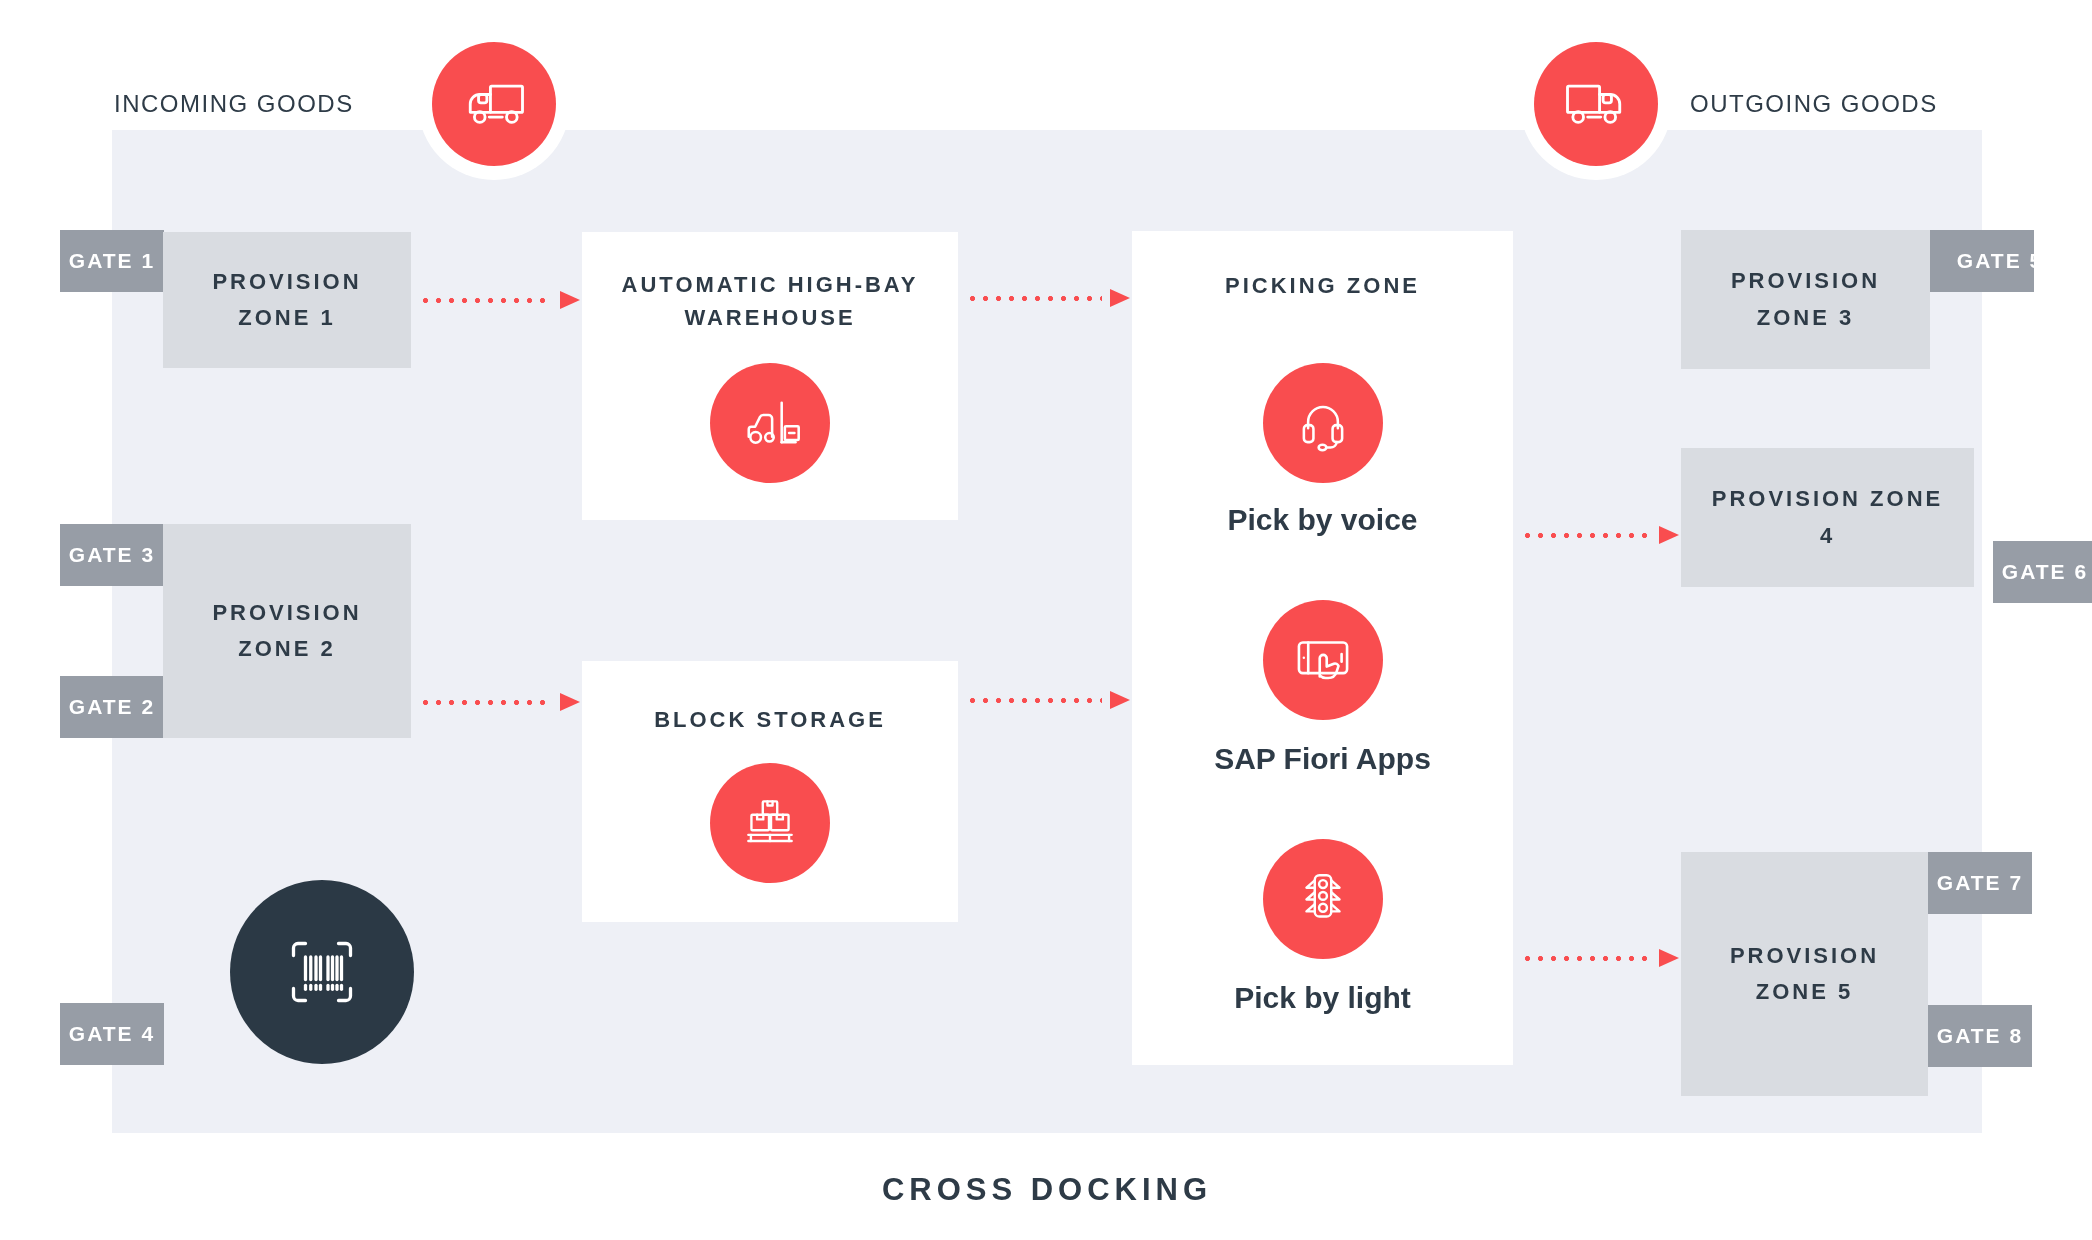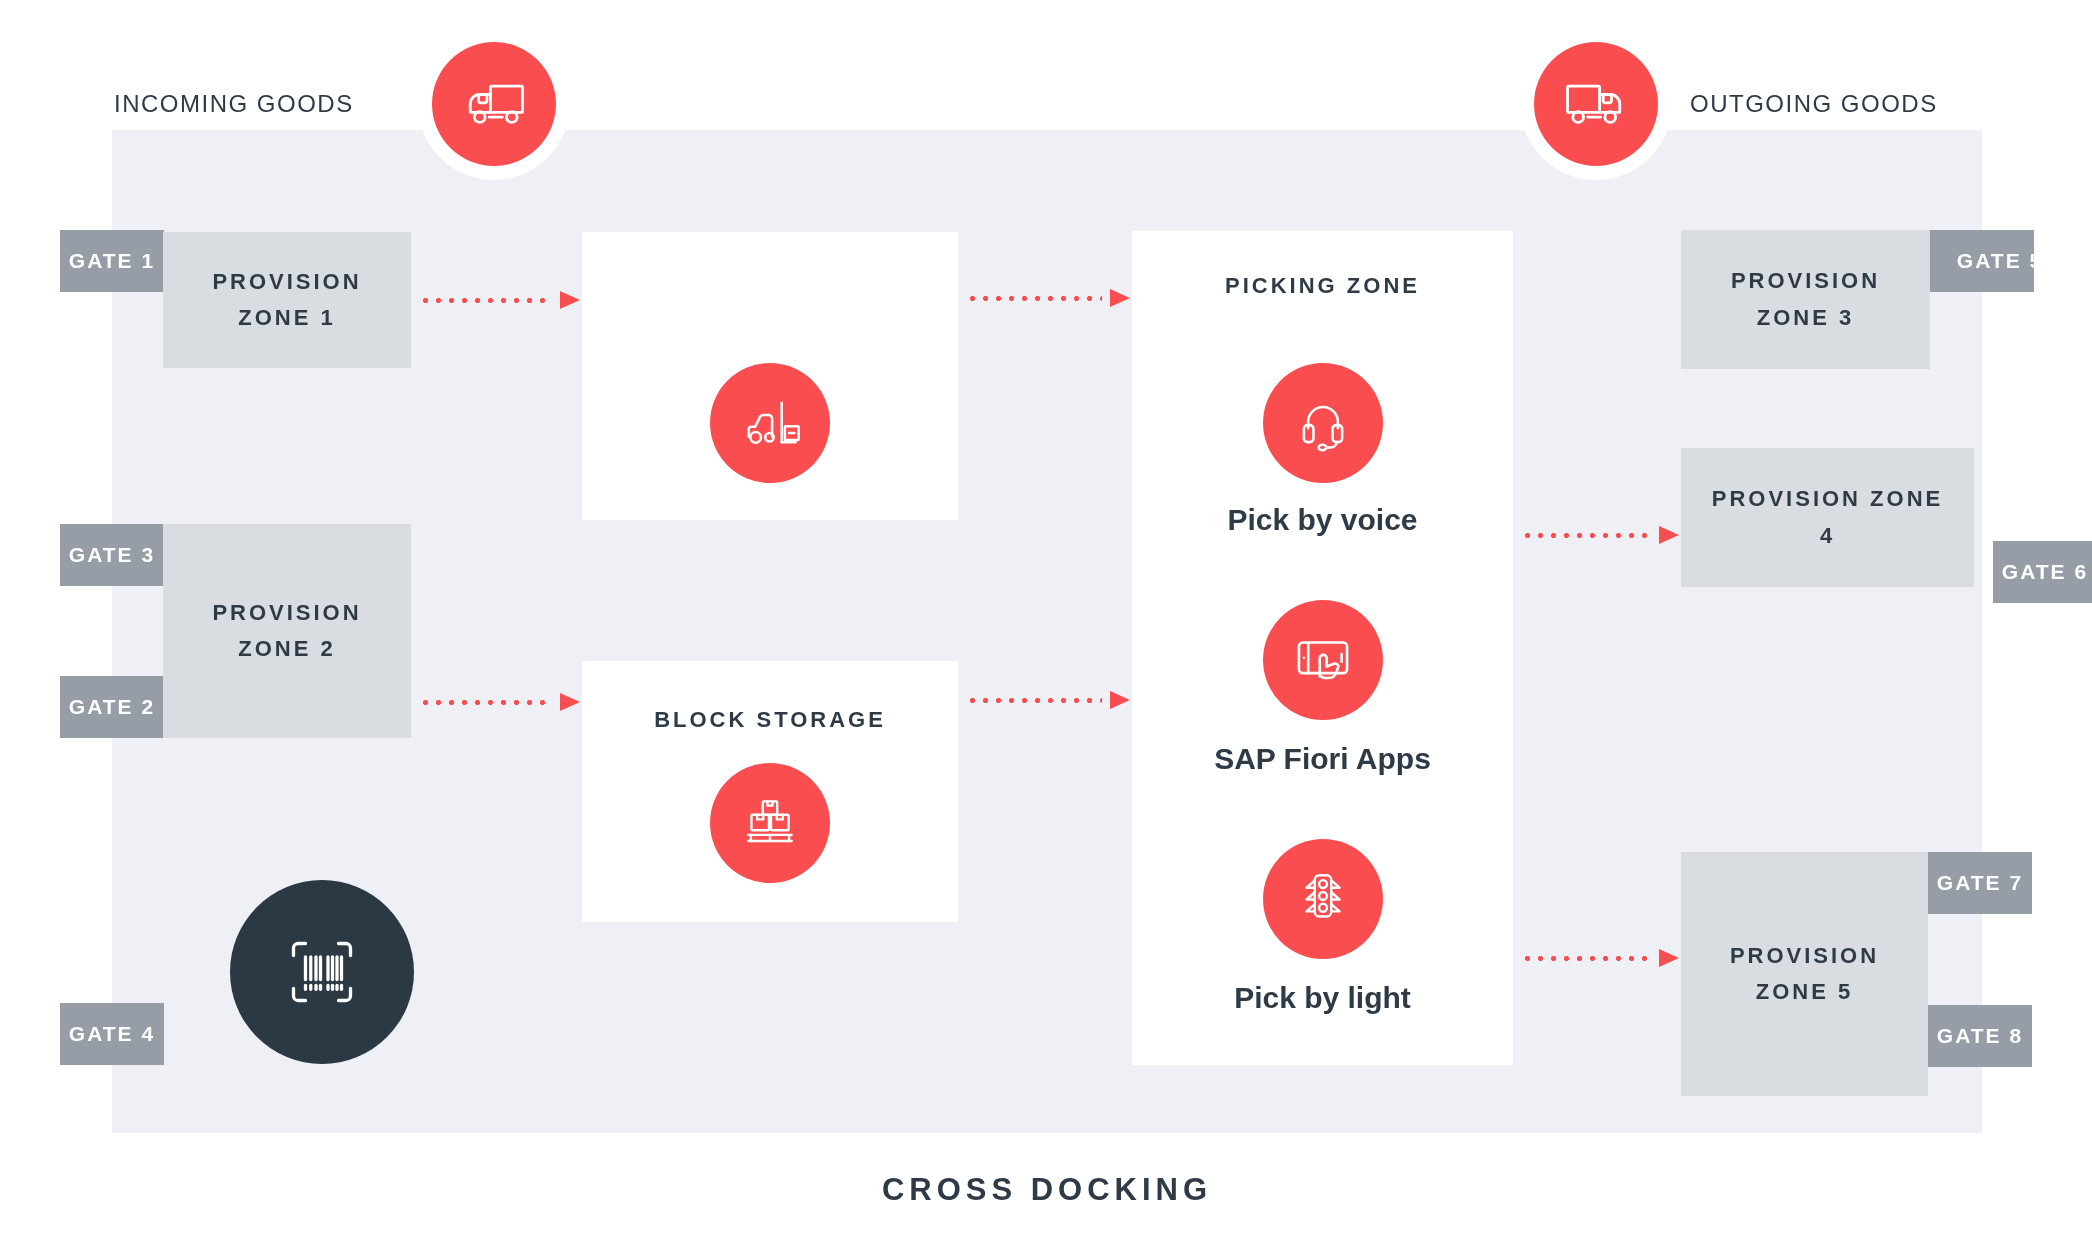--- a/index.html
+++ b/index.html
@@ -96,20 +96,21 @@
         <path d="M28 41 v2.5"></path>
         <path d="M31 41 v2.5"></path>
       <path d="M36 41 v2.5"></path>
         <path d="M39 41 v2.5"></path>
         <path d="M42 41 v2.5"></path>
         <path d="M45 41 v2.5"></path>
     </svg>
   </div>
 
   <div class="wbox" style="left:582px;top:232px;width:376px;height:288px;">
+    <div class="wtitle" style="top:36px;padding:0 14px;">AUTOMATIC HIGH-BAY WAREHOUSE</div>
     <div class="red-circle" style="top:131px;">
       <svg width="68" height="68" viewBox="0 0 64 64" fill="none" stroke="#fff" stroke-width="2.4" stroke-linecap="round" stroke-linejoin="round">
         <path d="M43 13 v37"></path>
         <path d="M43 50 h13"></path>
         <rect x="46" y="35" width="13" height="13" rx="1"></rect>
         <path d="M50 41.5 h5"></path>
         <path d="M12 45 v-7 a2.5 2.5 0 0 1 2.5 -2.5 h3.5 l4.5 -9 a3.5 3.5 0 0 1 3.2 -2 h4.8 a3.5 3.5 0 0 1 3.5 3.5 V45"></path>
         <circle cx="18.5" cy="45.5" r="5"></circle>
         <circle cx="31.5" cy="45.5" r="4"></circle>
       </svg>

